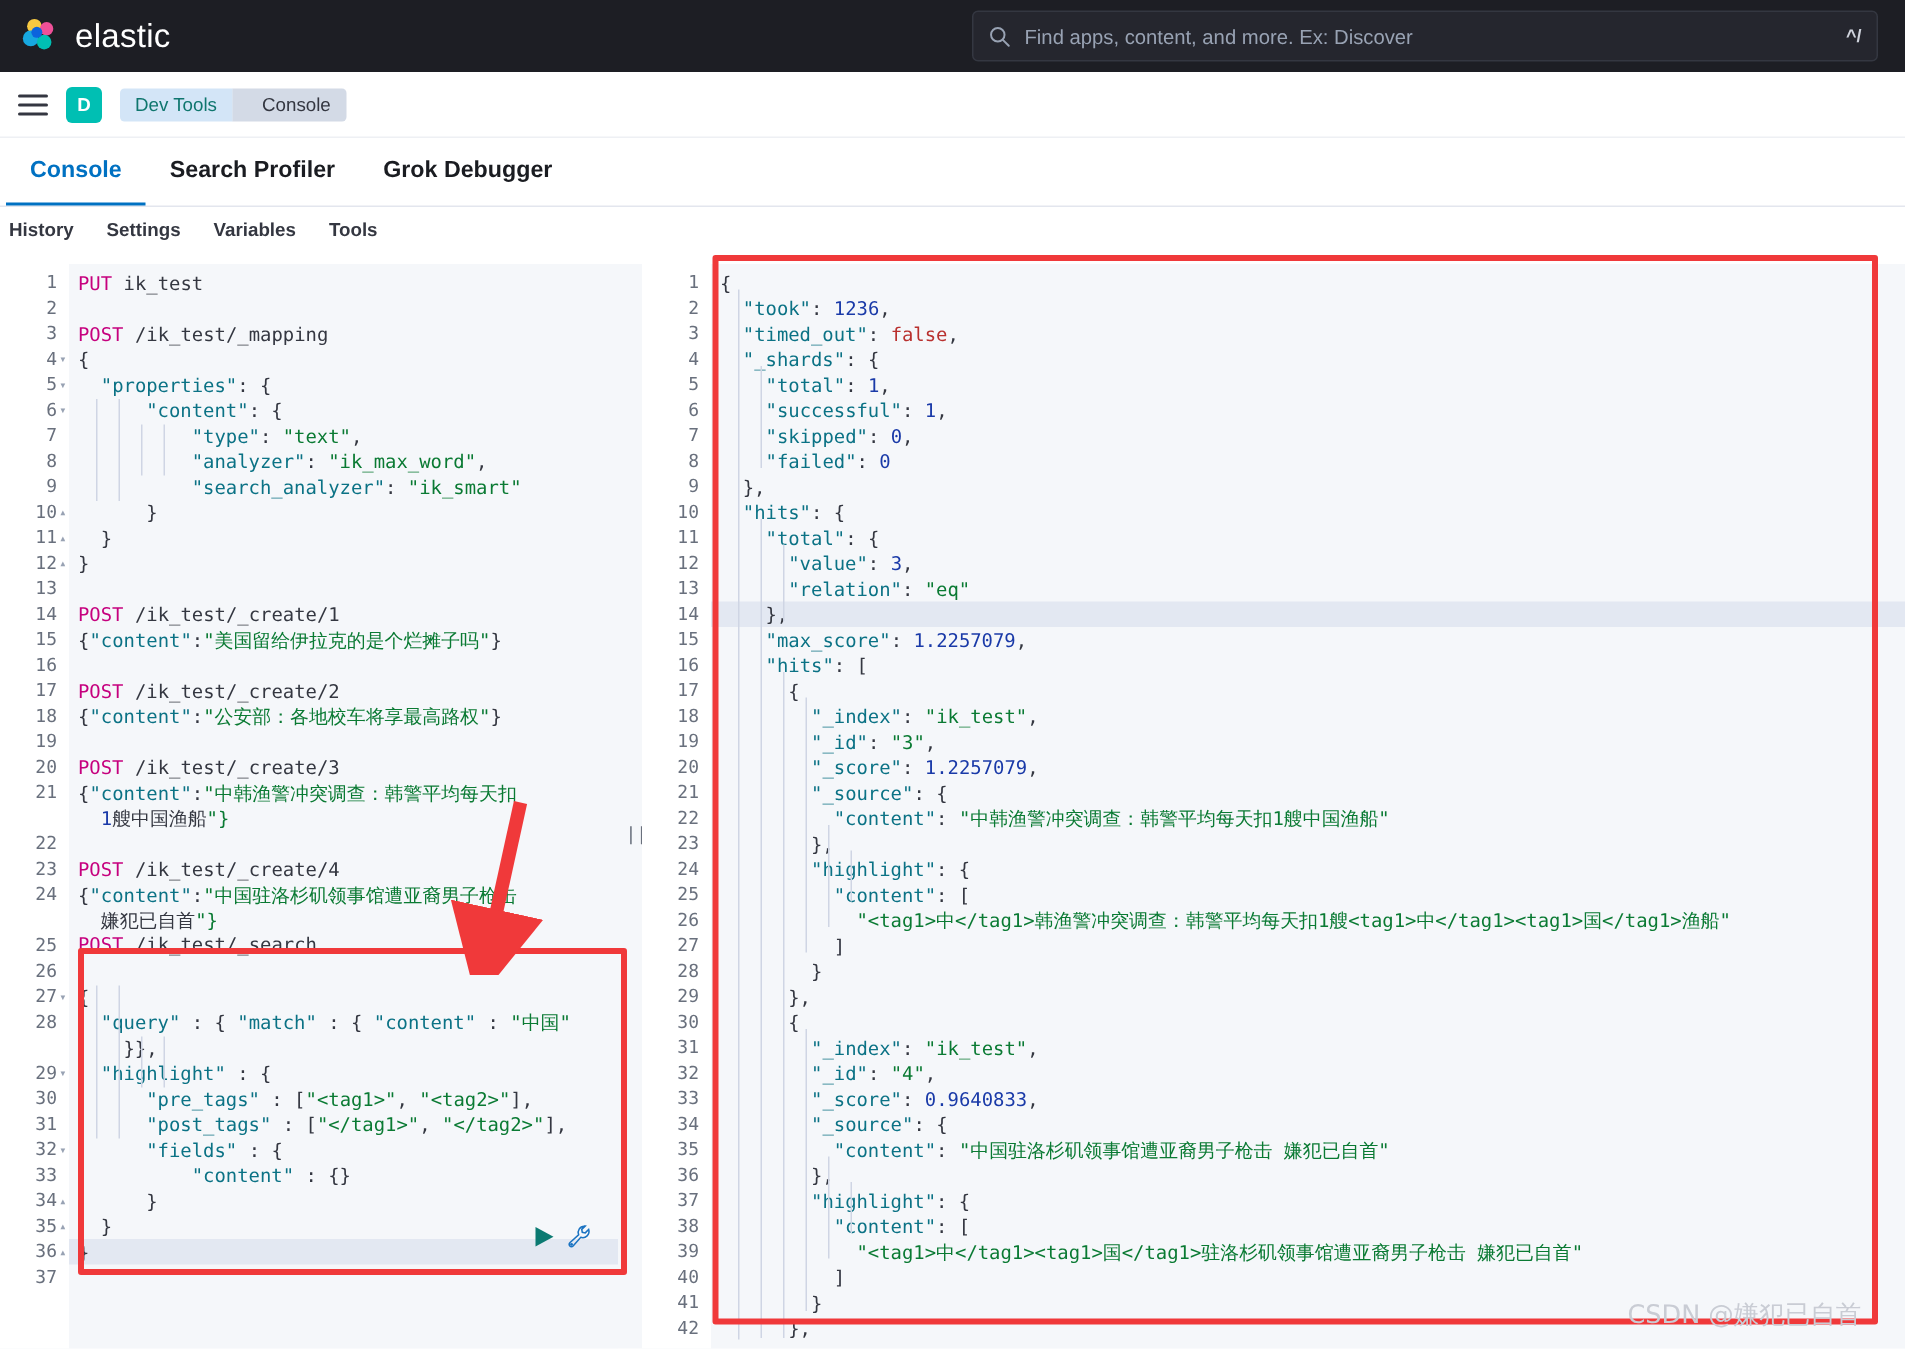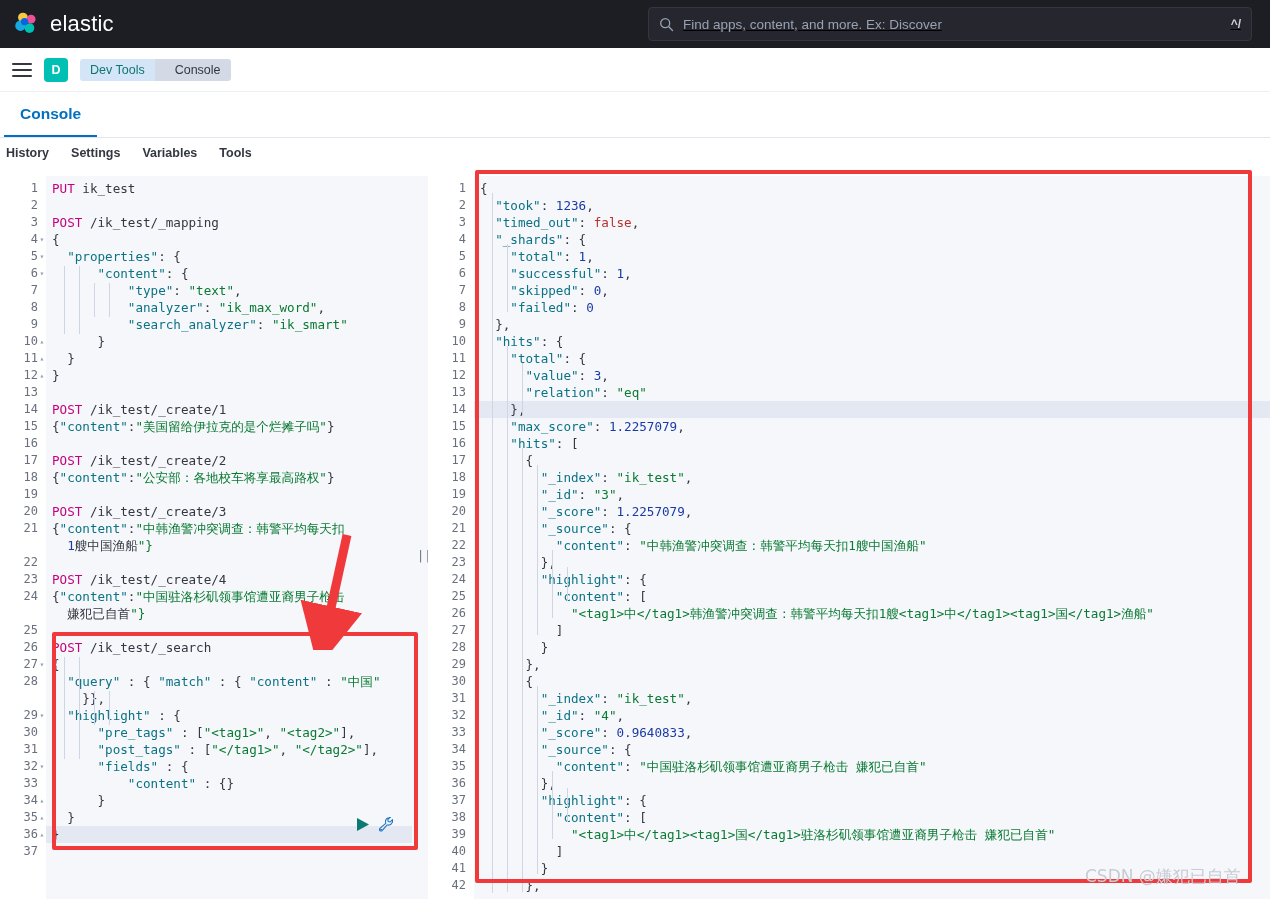--- a/index.html
+++ b/index.html
@@ -36,21 +36,20 @@
     top: 7px;
     width: 604px;
     height: 34px;
     background: #25262e;
     border: 1px solid #343741;
     border-radius: 4px;
     display: flex;
     align-items: center;
     padding: 0 10px;
     gap: 9px;
-    text-decoration: underline;
   }
   .global-search .ph {
     color: #98a2b3;
     font-size: 13.5px;
     flex: 1;
   }
   .kbd-hint {
     color: #cfd3dc;
     font-size: 12px;
     font-weight: bold;
@@ -306,20 +305,26 @@
   <div class="space-avatar">D</div>
   <div class="crumbs">
     <div class="crumb first">Dev Tools</div>
     <div class="crumb last">Console</div>
   </div>
 </div>
 
 <div id="app-tabs">
   <div class="app-tab active">
     <span>Console</span>
+  </div>
+  <div class="app-tab">
+    <span>Search Profiler</span>
+  </div>
+  <div class="app-tab">
+    <span>Grok Debugger</span>
   </div>
 </div>
 
 <div id="console-subnav">
   <span>History</span>
   <span>Settings</span>
   <span>Variables</span>
   <span>Tools</span>
 </div>
 
@@ -386,21 +391,21 @@
         <div class="cl" style="top: 293px;">{<span class="t-key">"content"</span>:<span class="t-str">"公安部：各地校车将享最高路权"</span>}</div>
         <div class="cl" style="top: 310px;"></div>
         <div class="cl" style="top: 327px;"><span class="t-method">POST</span> <span class="t-url">/ik_test/_create/3</span></div>
         <div class="cl" style="top: 344px;">{<span class="t-key">"content"</span>:<span class="t-str">"中韩渔警冲突调查：韩警平均每天扣</span></div>
         <div class="cl" style="top: 361px;">  <span class="t-num">1</span>艘中国渔船<span class="t-str">"}</span></div>
         <div class="cl" style="top: 378px;"></div>
         <div class="cl" style="top: 395px;"><span class="t-method">POST</span> <span class="t-url">/ik_test/_create/4</span></div>
         <div class="cl" style="top: 412px;">{<span class="t-key">"content"</span>:<span class="t-str">"中国驻洛杉矶领事馆遭亚裔男子枪击</span></div>
         <div class="cl" style="top: 429px;">  嫌犯已自首<span class="t-str">"}</span></div>
         <div class="cl" style="top: 446px;"></div>
-        <div class="cl" style="top: 463px;"><span class="t-method">POST</span> <span class="t-url">/ik_test/_search</span></div>
+        <div class="cl" style="top: 445px;"><span class="t-method">POST</span> <span class="t-url">/ik_test/_search</span></div>
         <div class="cl" style="top: 480px;">{</div>
         <div class="cl" style="top: 497px;">  <span class="t-key">"query"</span> : { <span class="t-key">"match"</span> : { <span class="t-key">"content"</span> : <span class="t-str">"中国"</span></div>
         <div class="cl" style="top: 514px;">    }},</div>
         <div class="cl" style="top: 531px;">  <span class="t-key">"highlight"</span> : {</div>
         <div class="cl" style="top: 548px;">      <span class="t-key">"pre_tags"</span> : [<span class="t-str">"&lt;tag1&gt;"</span>, <span class="t-str">"&lt;tag2&gt;"</span>],</div>
         <div class="cl" style="top: 565px;">      <span class="t-key">"post_tags"</span> : [<span class="t-str">"&lt;/tag1&gt;"</span>, <span class="t-str">"&lt;/tag2&gt;"</span>],</div>
         <div class="cl" style="top: 582px;">      <span class="t-key">"fields"</span> : {</div>
         <div class="cl" style="top: 599px;">          <span class="t-key">"content"</span> : {}</div>
         <div class="cl" style="top: 616px;">      }</div>
         <div class="cl" style="top: 633px;">  }</div>

